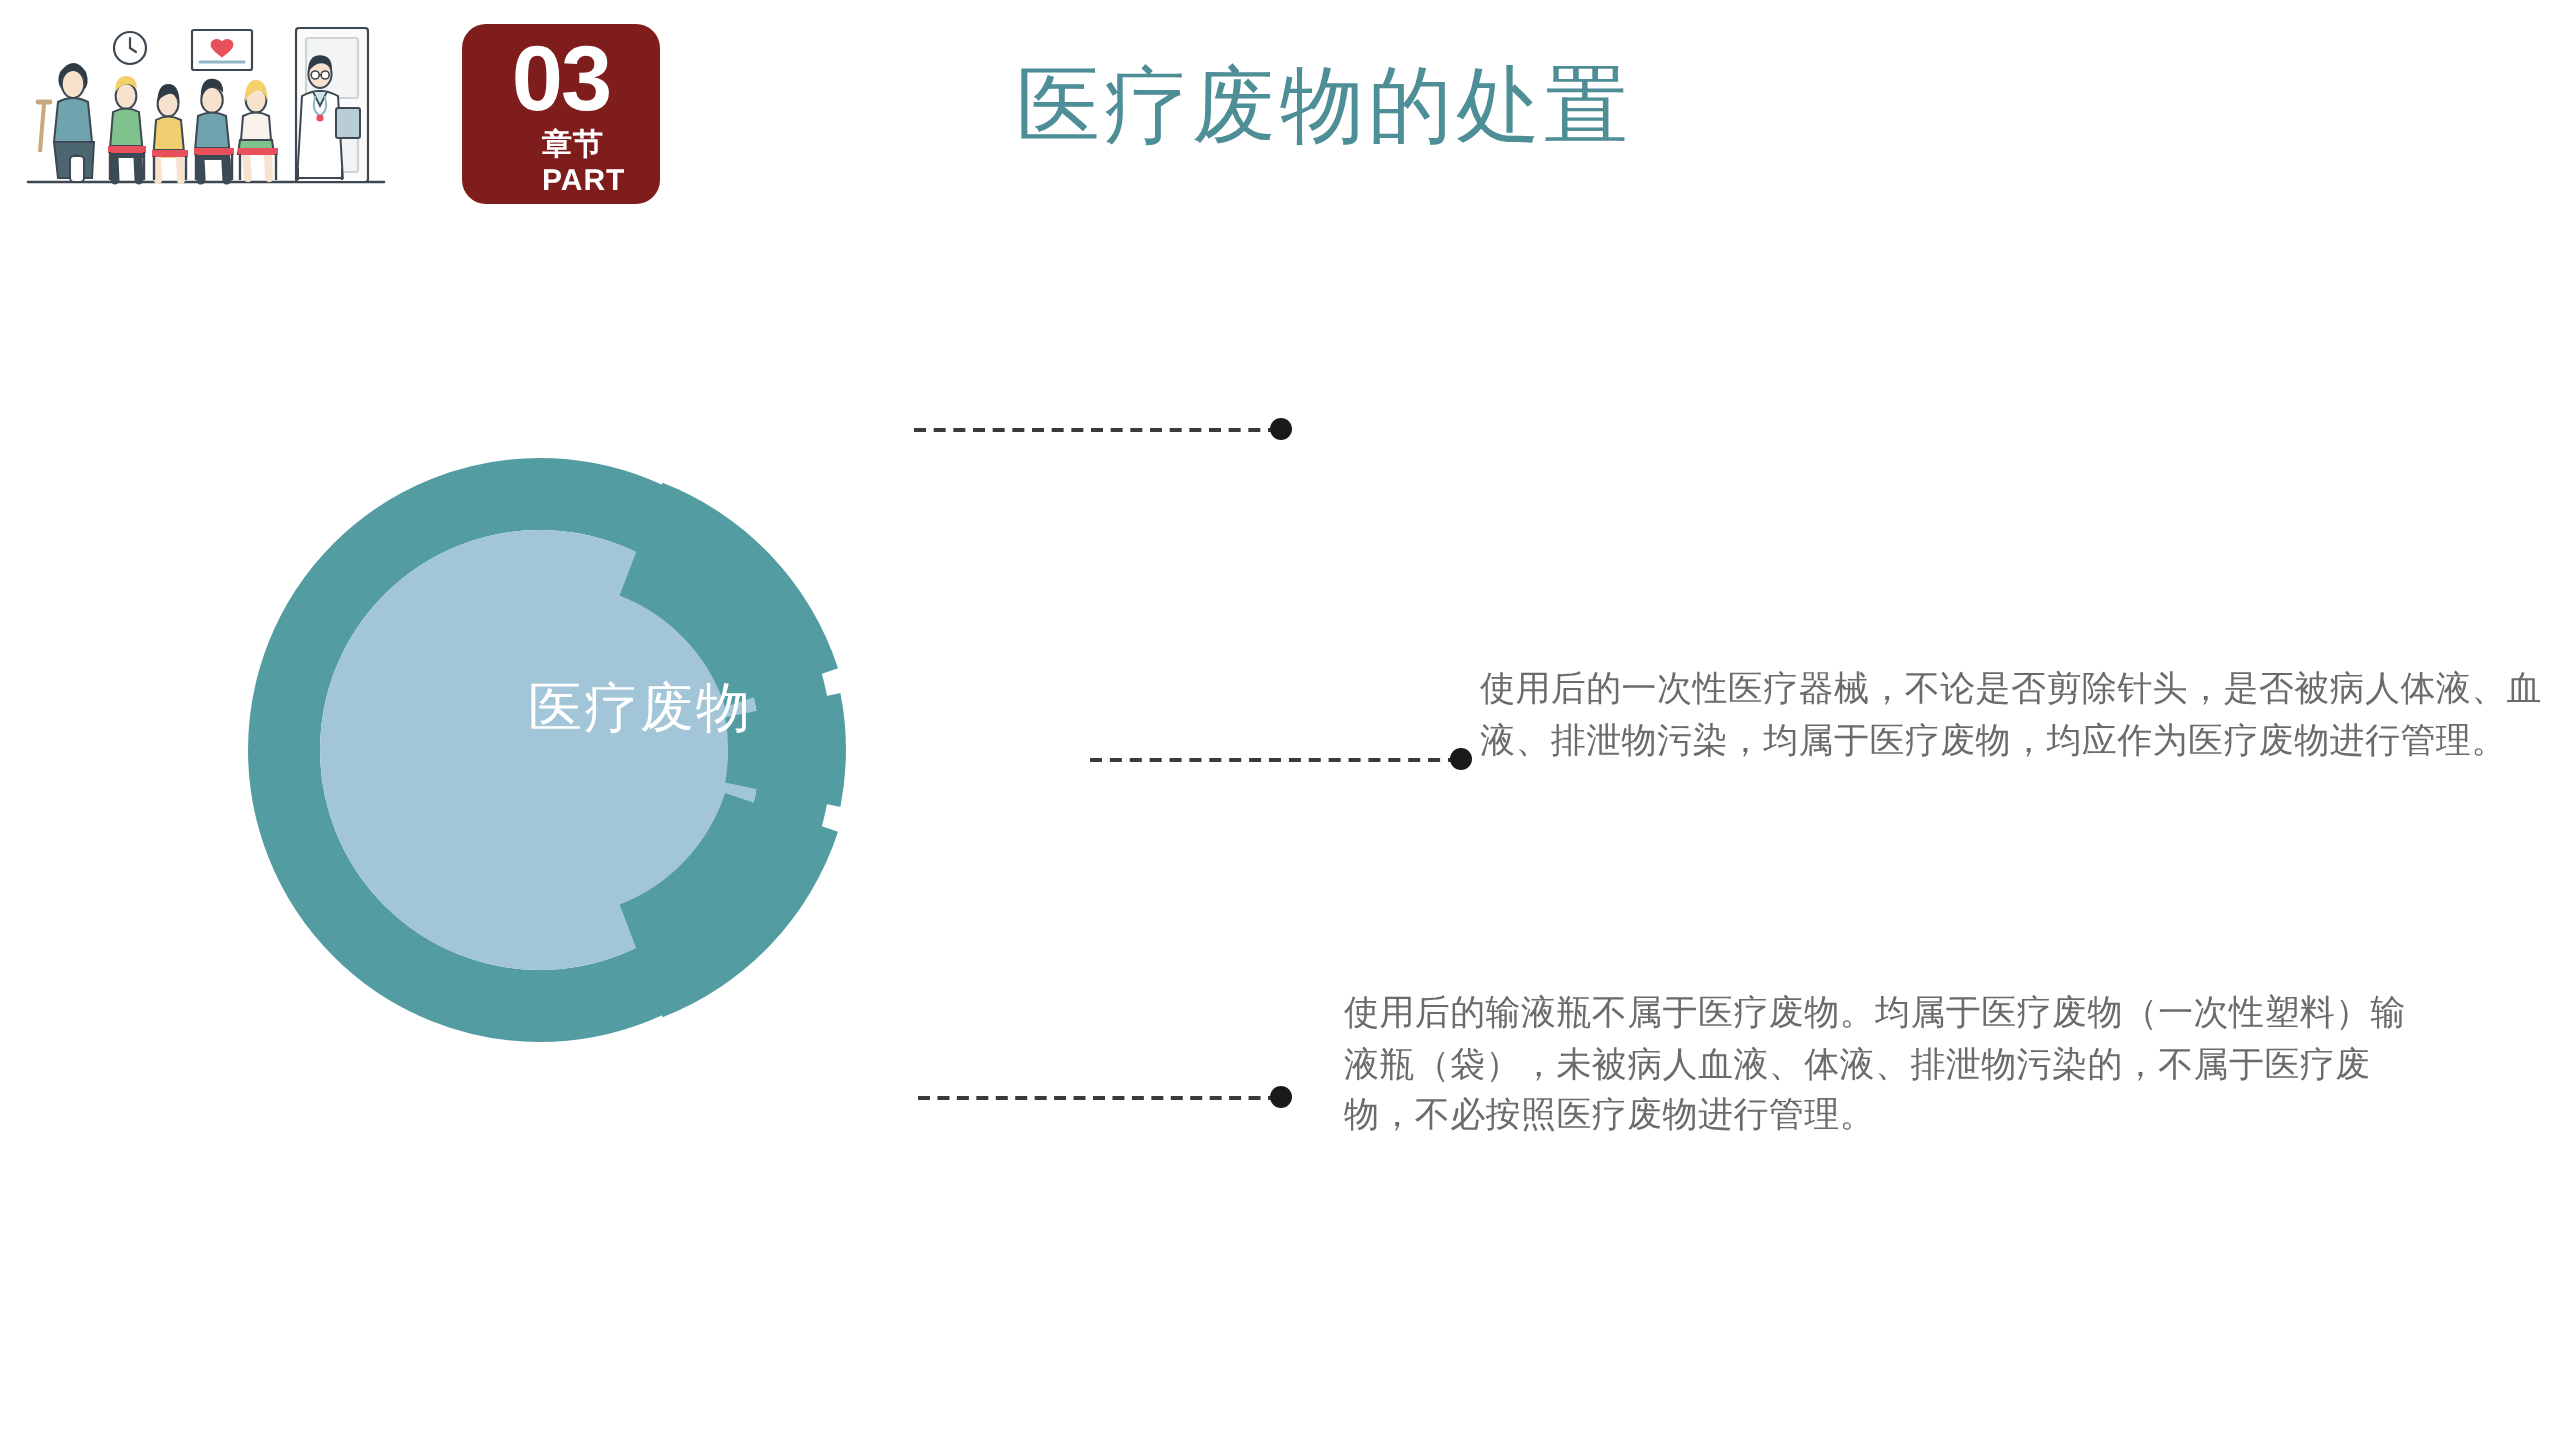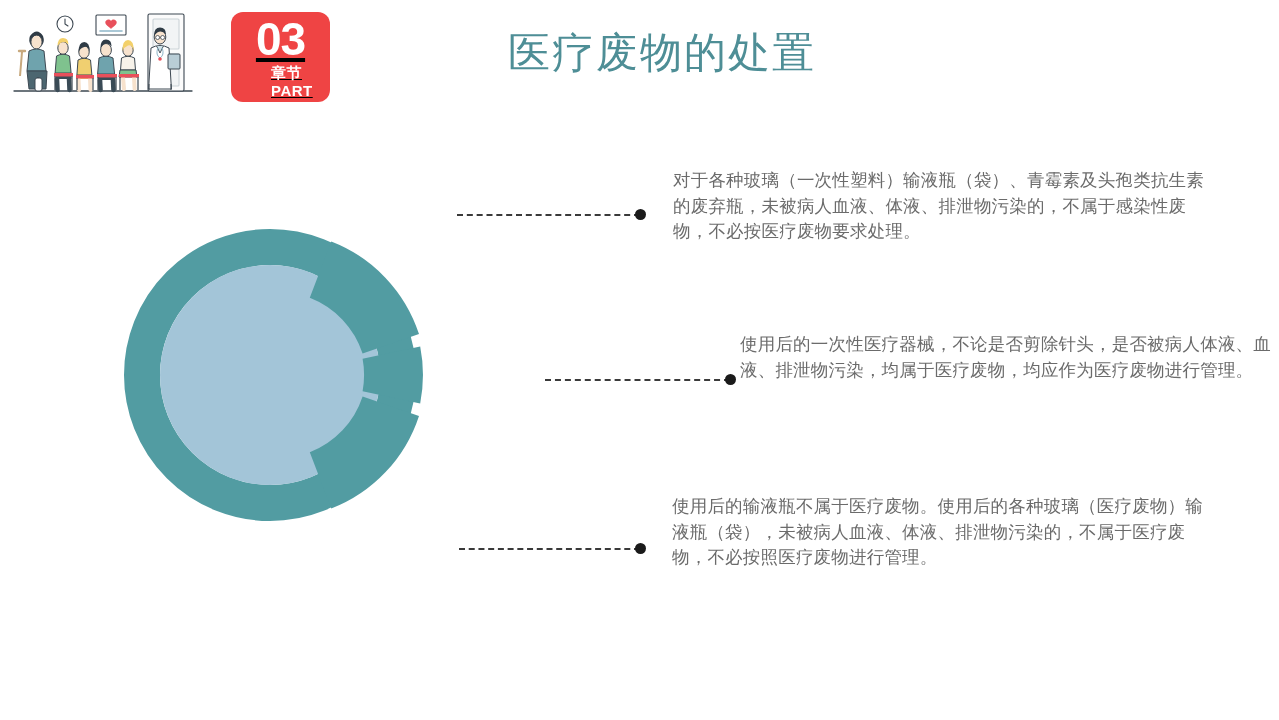--- a/index.html
+++ b/index.html
@@ -28,29 +28,28 @@
     top: 6px;
     width: 190px;
     height: 96px;
   }
   .chapter-badge {
     position: absolute;
     left: 231px;
     top: 12px;
     width: 99px;
     height: 90px;
-    background: #ef4444;
+    background: #7f1d1d;
     border-radius: 12px;
     display: flex;
     flex-direction: column;
     align-items: center;
     justify-content: center;
     box-sizing: border-box;
     padding-top: 2px;
-    text-decoration: underline;
   }
   .chapter-num {
     color: #ffffff;
     font-size: 46px;
     font-weight: bold;
     line-height: 46px;
     letter-spacing: -1px;
   }
   .chapter-sub {
     color: #ffffff;
@@ -257,34 +256,34 @@
 
       <path d="M 211.3 91.4 A 149 149 0 0 1 299 184.1 L 242.6 203.5 A 89.7 89.7 0 0 0 189.8 147.7 Z" fill="#529CA2"></path>
 
       <path d="M 300.2 196.5 A 149 149 0 0 1 300.2 253.5 L 242.6 241.2 A 89.7 89.7 0 0 0 242.6 208.8 Z" fill="#529CA2"></path>
 
       <path d="M 299 265.9 A 149 149 0 0 1 211.3 358.6 L 189.8 302.3 A 89.7 89.7 0 0 0 242.6 246.5 Z" fill="#529CA2"></path>
     </svg>
 
     
     <div class="center-text">
+      <div>医疗废物</div>
     </div>
 
     
     <div class="arc-label top">玻璃瓶</div>
     <div class="arc-label middle">一次性医疗器械</div>
     <div class="arc-label bottom">输液瓶</div>
   </div>
 
   <div class="connector" style="left:457px; top:214px; width:183px;"></div>
   <div class="conn-dot" style="left:635px; top:209px;"></div>
 
   <div class="connector" style="left:545px; top:379px; width:185px;"></div>
   <div class="conn-dot" style="left:725px; top:374px;"></div>
 
   <div class="connector" style="left:459px; top:548px; width:181px;"></div>
   <div class="conn-dot" style="left:635px; top:543px;"></div>
 
-  <div class="body-text" id="text-block-1">对于各种玻璃（一次性塑料）输液瓶（袋）、青霉素及头孢类抗生素的废弃瓶，未被病人血液、体液、排泄物污染的，不属于感染性废物，不必按医疗废物要求处理。</div>
   <div class="body-text" id="text-block-2">使用后的一次性医疗器械，不论是否剪除针头，是否被病人体液、血液、排泄物污染，均属于医疗废物，均应作为医疗废物进行管理。</div>
-  <div class="body-text" id="text-block-3">使用后的输液瓶不属于医疗废物。使用后的各种玻璃（医疗废物）输液瓶（袋），未被病人血液、体液、排泄物污染的，不属于医疗废物，不必按照医疗废物进行管理。</div>
+  <div class="body-text" id="text-block-3">使用后的输液瓶不属于医疗废物。均属于医疗废物（一次性塑料）输液瓶（袋），未被病人血液、体液、排泄物污染的，不属于医疗废物，不必按照医疗废物进行管理。</div>
 
 </div>
 
 </body></html>

